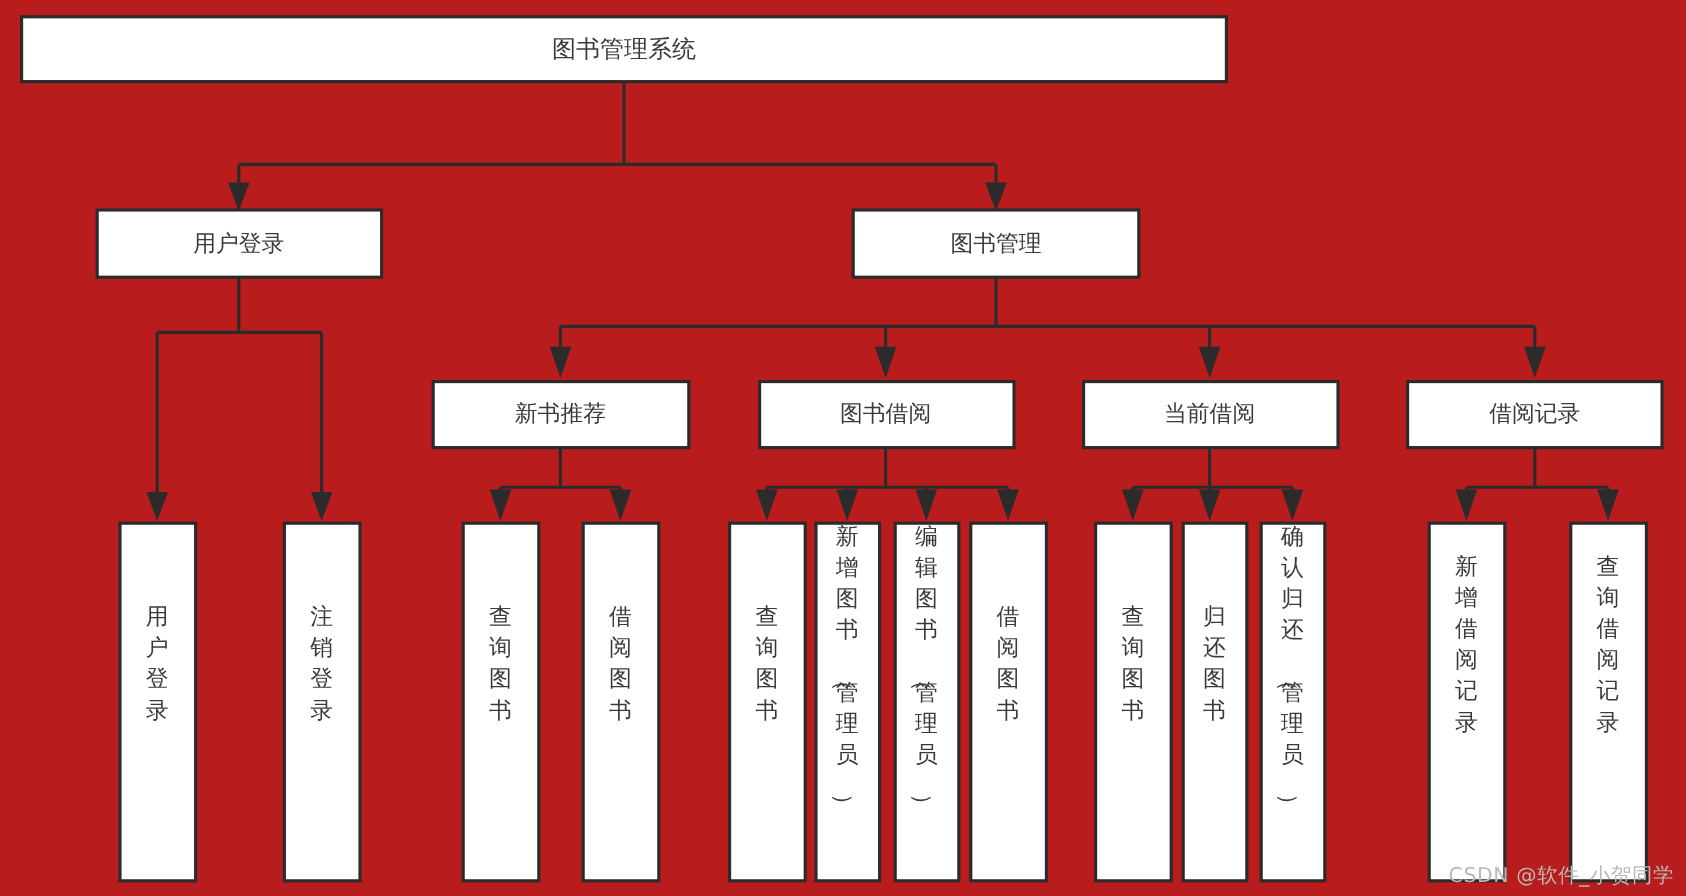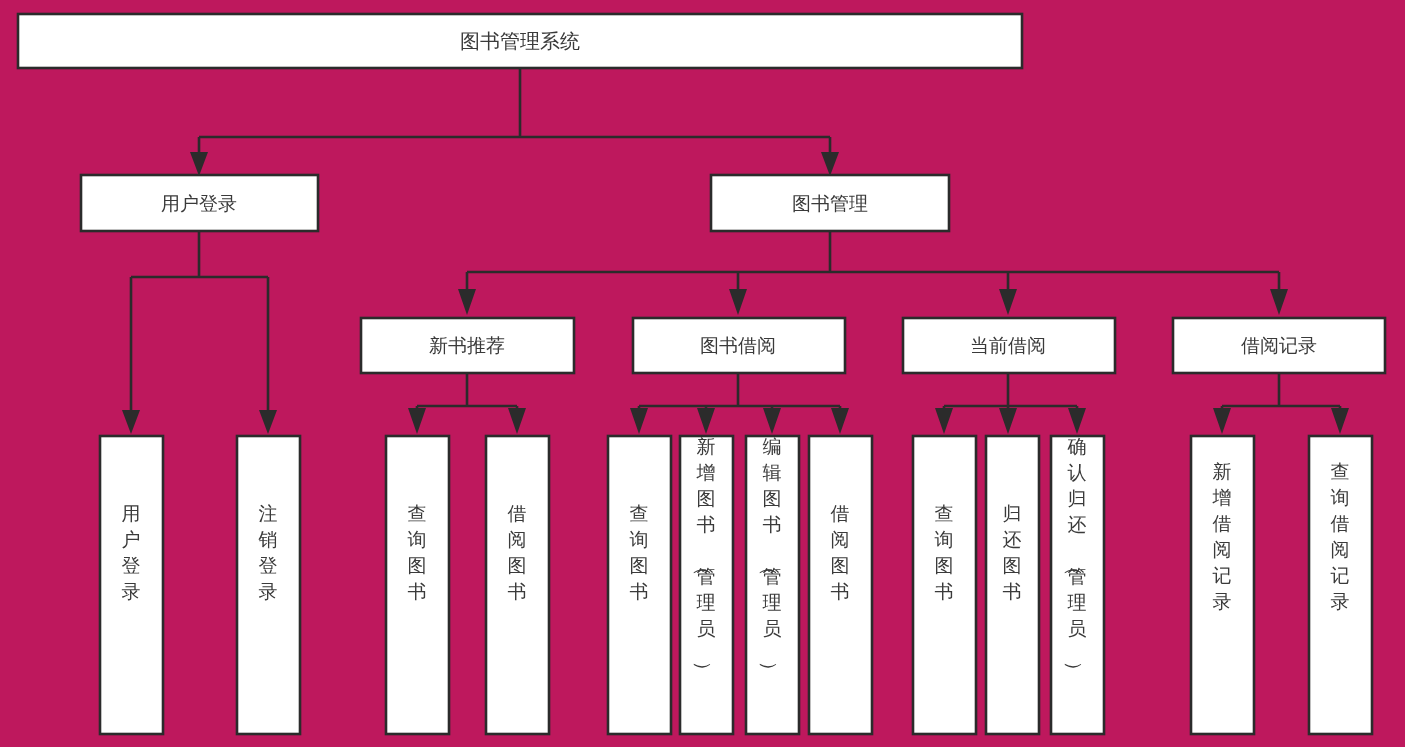--- a/index.html
+++ b/index.html
@@ -10,21 +10,21 @@
   body {
     width: 1405px;
     height: 747px;
     font-family: "DejaVu Sans", "Liberation Sans", sans-serif;
     overflow: hidden;
   }
   #diagram-root {
     position: relative;
     width: 1405px;
     height: 747px;
-    background: #be185d;
+    background: #b91c1c;
   }
   svg#flow {
     position: absolute;
     top: 0;
     left: 0;
     width: 1405px;
     height: 747px;
   }
   .node-rect {
     fill: #ffffff;
@@ -206,13 +206,14 @@
       <text class="vlabel" x="1222" y="478"><tspan x="1222" y="478">新</tspan><tspan x="1222" y="504">增</tspan><tspan x="1222" y="530">借</tspan><tspan x="1222" y="556">阅</tspan><tspan x="1222" y="582">记</tspan><tspan x="1222" y="608">录</tspan></text>
     </g>
 
     <g>
       <rect class="node-rect" x="1309" y="436" width="63" height="298"></rect>
       <text class="vlabel" x="1340" y="478"><tspan x="1340" y="478">查</tspan><tspan x="1340" y="504">询</tspan><tspan x="1340" y="530">借</tspan><tspan x="1340" y="556">阅</tspan><tspan x="1340" y="582">记</tspan><tspan x="1340" y="608">录</tspan></text>
     </g>
 
   </svg>
 
+  <div class="watermark">CSDN @软件_小贺同学</div>
 </div>
 
 </body></html>

